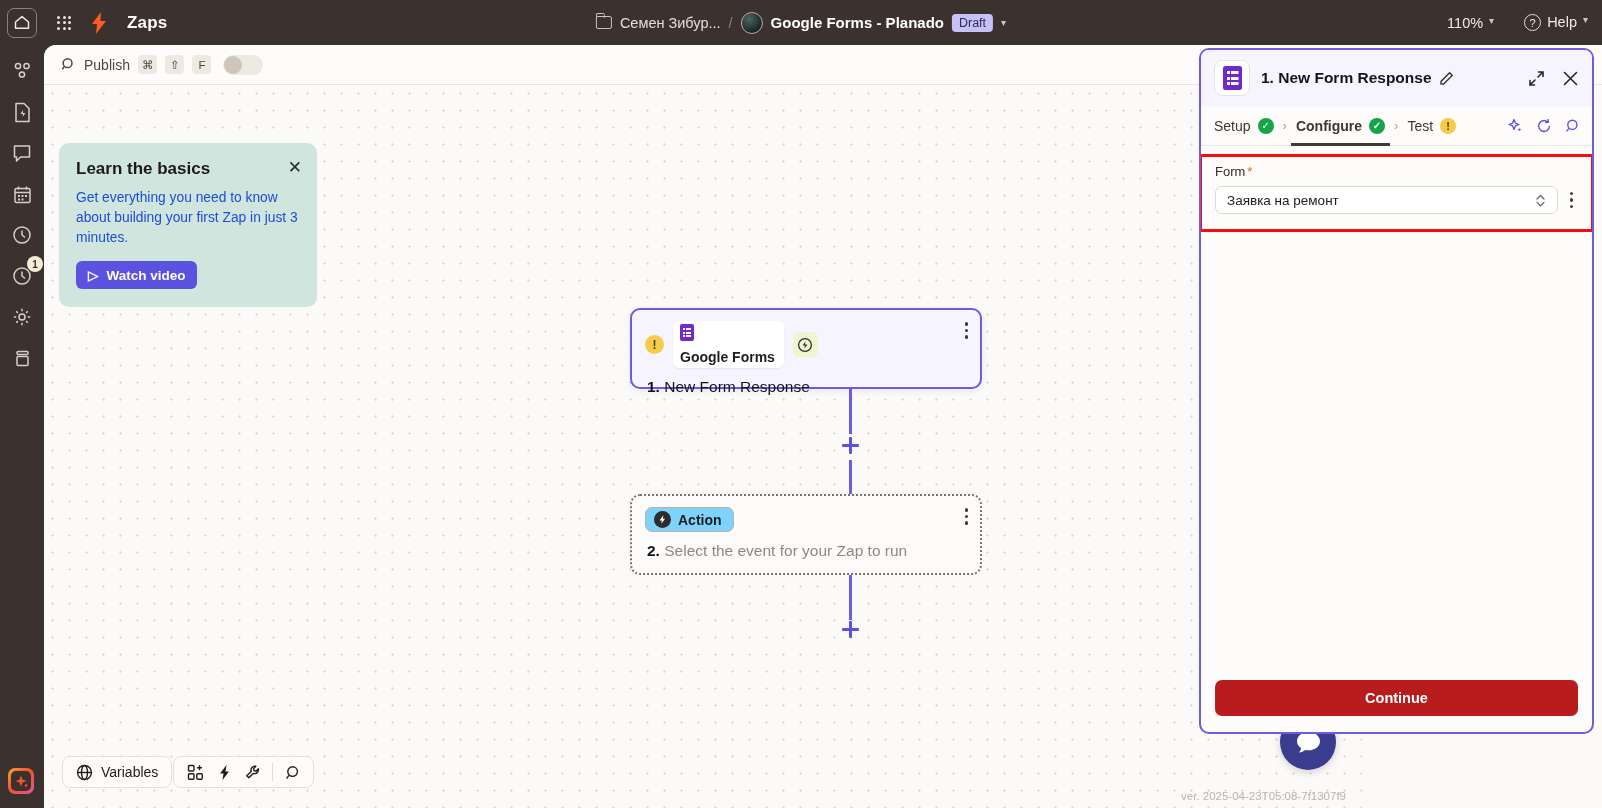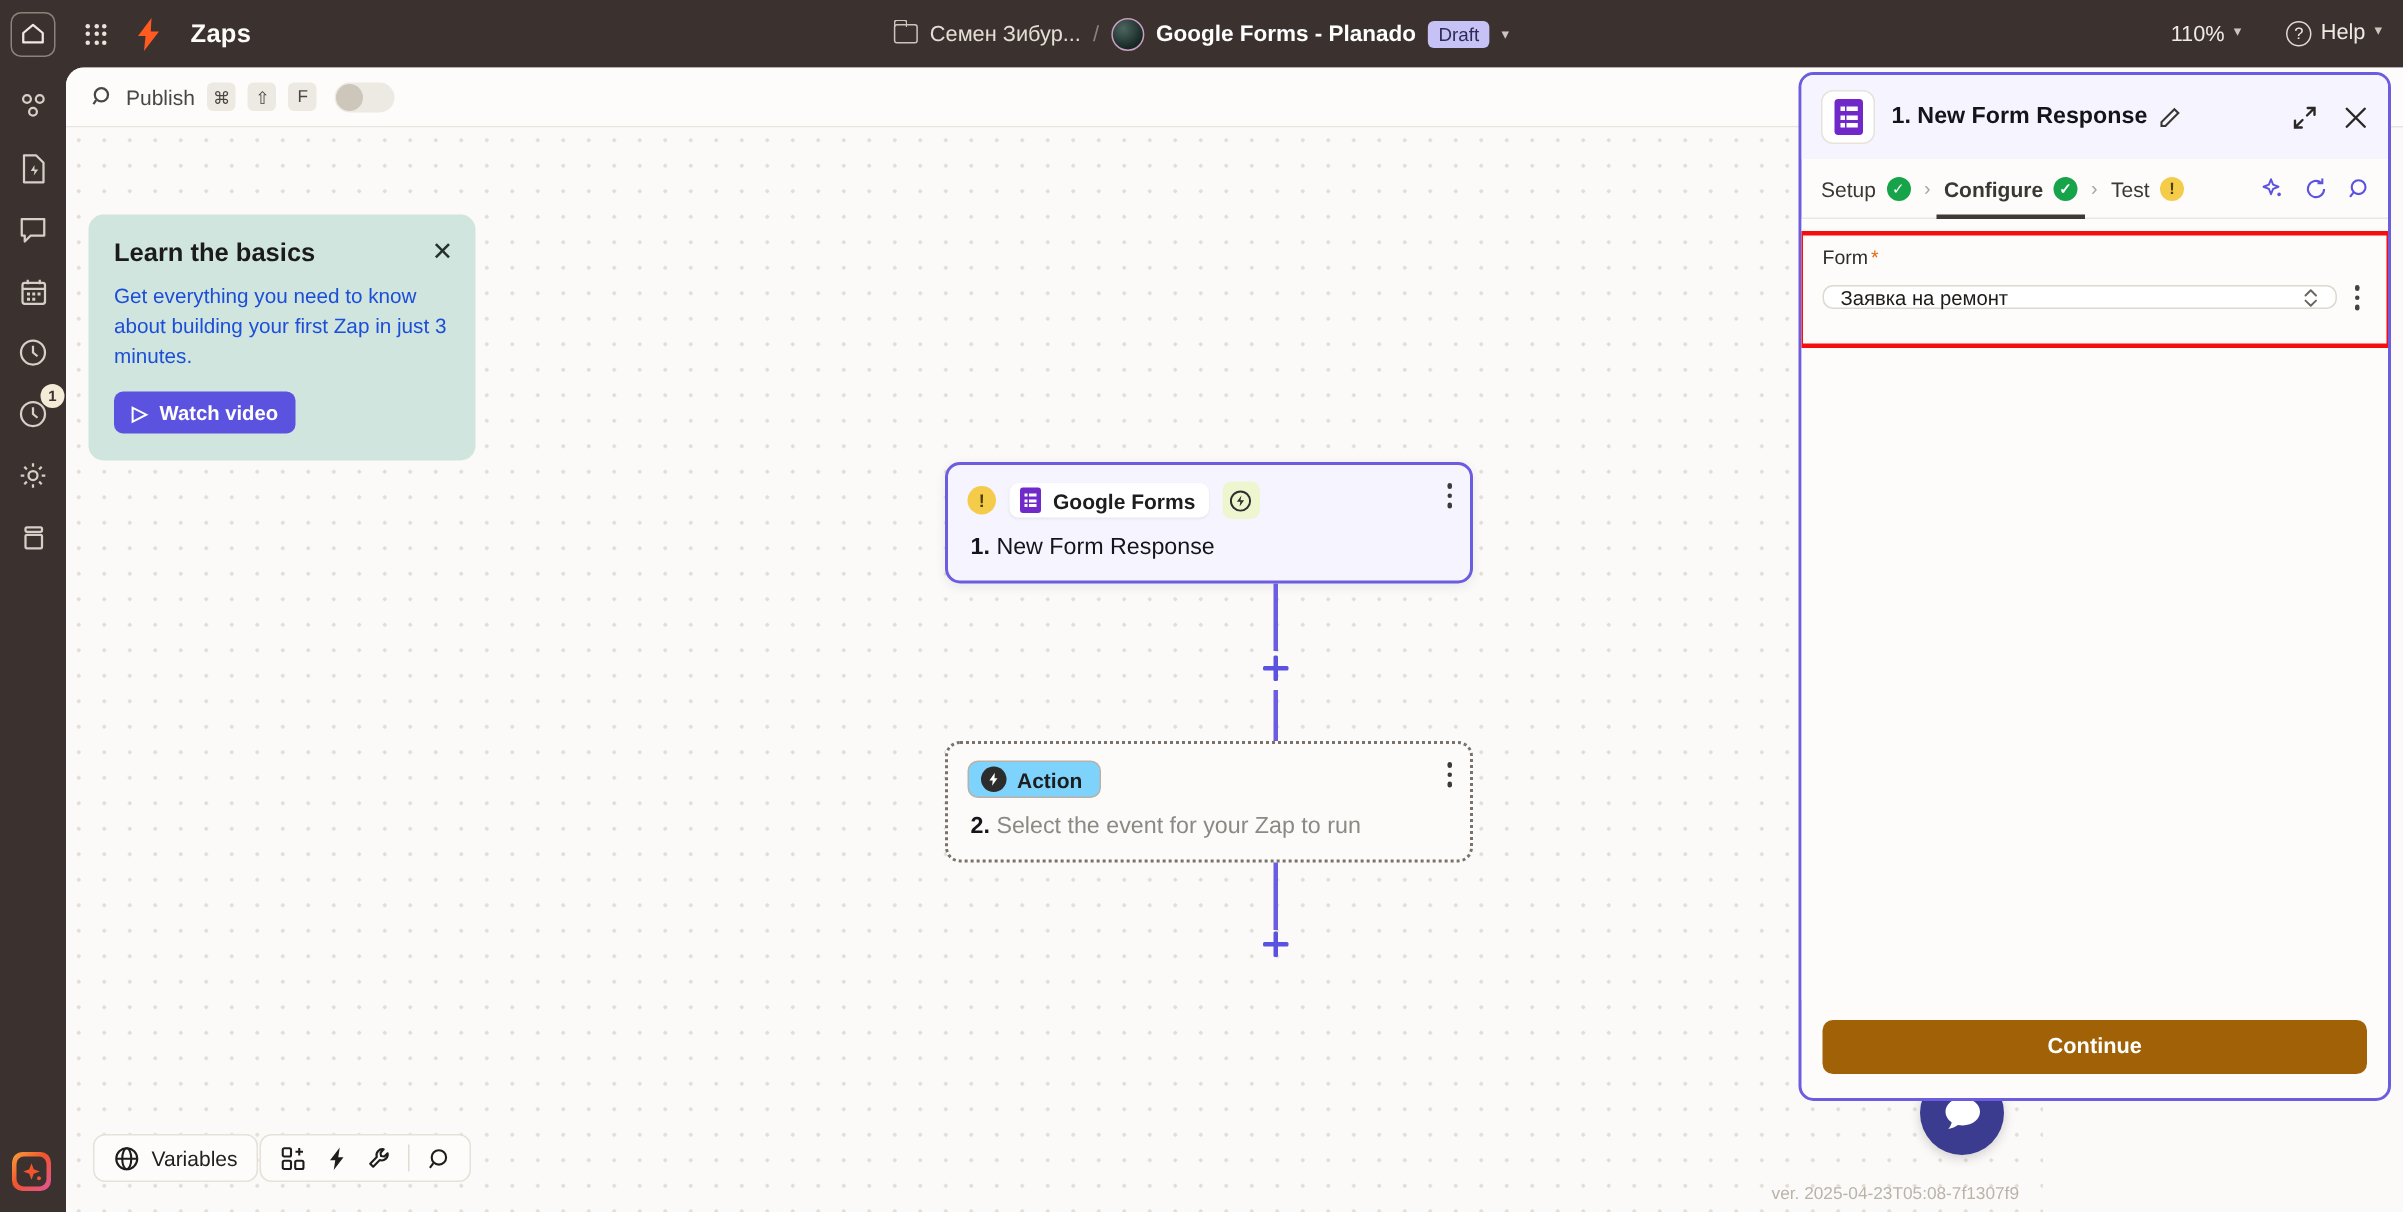--- a/index.html
+++ b/index.html
@@ -161,22 +161,22 @@
   .node-action {
     left:586px; top:409px; height:81px;
     background:#fcfbf9; border:2px dotted #7a716b;
   }
   .node-row1 { display:flex; align-items:center; gap:9px; padding:11px 13px 0 13px; position:relative; }
   .warn-dot {
     width:19px;height:19px;border-radius:50%;background:#f5cb4a;color:#4a3d06;
     display:flex;align-items:center;justify-content:center;font-size:12px;font-weight:bold;
   }
   .app-chip {
-    display:flex;align-items:flex-end;gap:8px; background:#fff; border-radius:6px;
-    padding:3px 9px 3px 7px; box-shadow:0 1px 2px rgba(0,0,0,.07);
+    display:flex;align-items:flex-start;gap:8px; background:#fff; border-radius:6px;
+    padding:3px 9px 3px 7px; box-shadow:0 1px 2px rgba(0,0,0,.07);flex-direction:column;
   }
   .gforms-mini {
     width:14px;height:17px;background:#7129c9;border-radius:2px;position:relative;
   }
   .gforms-mini:after{
     content:""; position:absolute; left:3px; top:4px; width:8px; height:9px;
     background:
       linear-gradient(#fff,#fff) 0 0/2px 2px no-repeat,
       linear-gradient(#fff,#fff) 3px 0/5px 2px no-repeat,
       linear-gradient(#fff,#fff) 0 3.5px/2px 2px no-repeat,
@@ -288,30 +288,30 @@
   .panel-body { flex:1; background:#fdfcfa; position:relative; }
   .field-highlight {
     position:absolute; left:-2px; right:-2px; top:8px; height:78px;
     border:3px solid #f60d0d; border-radius:2px;
   }
   .field-wrap { position:absolute; left:14px; right:14px; top:18px; }
   .field-label { font-size:13px; color:#2f2c29; font-weight:normal; }
   .req { color:#e8650c; margin-left:2px; }
   .field-row { display:flex; align-items:center; gap:7px; margin-top:7px; }
   .select-box {
-    flex:1; height:16px; border:1px solid #ddd8d0; border-radius:7px; background:#fff;
+    flex:1; height:28px; border:1px solid #ddd8d0; border-radius:7px; background:#fff;
     display:flex; align-items:center; justify-content:space-between; padding:0 11px;
     font-size:13.5px; color:#1e1c1a; cursor:pointer;
   }
   .field-kebab { display:flex;flex-direction:column;gap:3px;cursor:pointer; padding:4px 5px; }
   .field-kebab i { width:3.5px;height:3.5px;border-radius:50%;background:#46423e;display:block; }
 
   .panel-foot { padding:13px 14px 16px 14px; }
   .continue-btn {
-    width:100%; height:36px; background:#a16207; color:#fff; border:none; border-radius:7px;
+    width:100%; height:36px; background:#b91c1c; color:#fff; border:none; border-radius:7px;
     font-size:14.5px; font-weight:bold; cursor:pointer; font-family:"Liberation Sans", sans-serif;
   }
   svg { display:block; }
 </style>
 </head>
 <body>
 
 <div class="topbar">
   <div class="home-btn">
     <svg width="16" height="15" viewBox="0 0 16 15">

